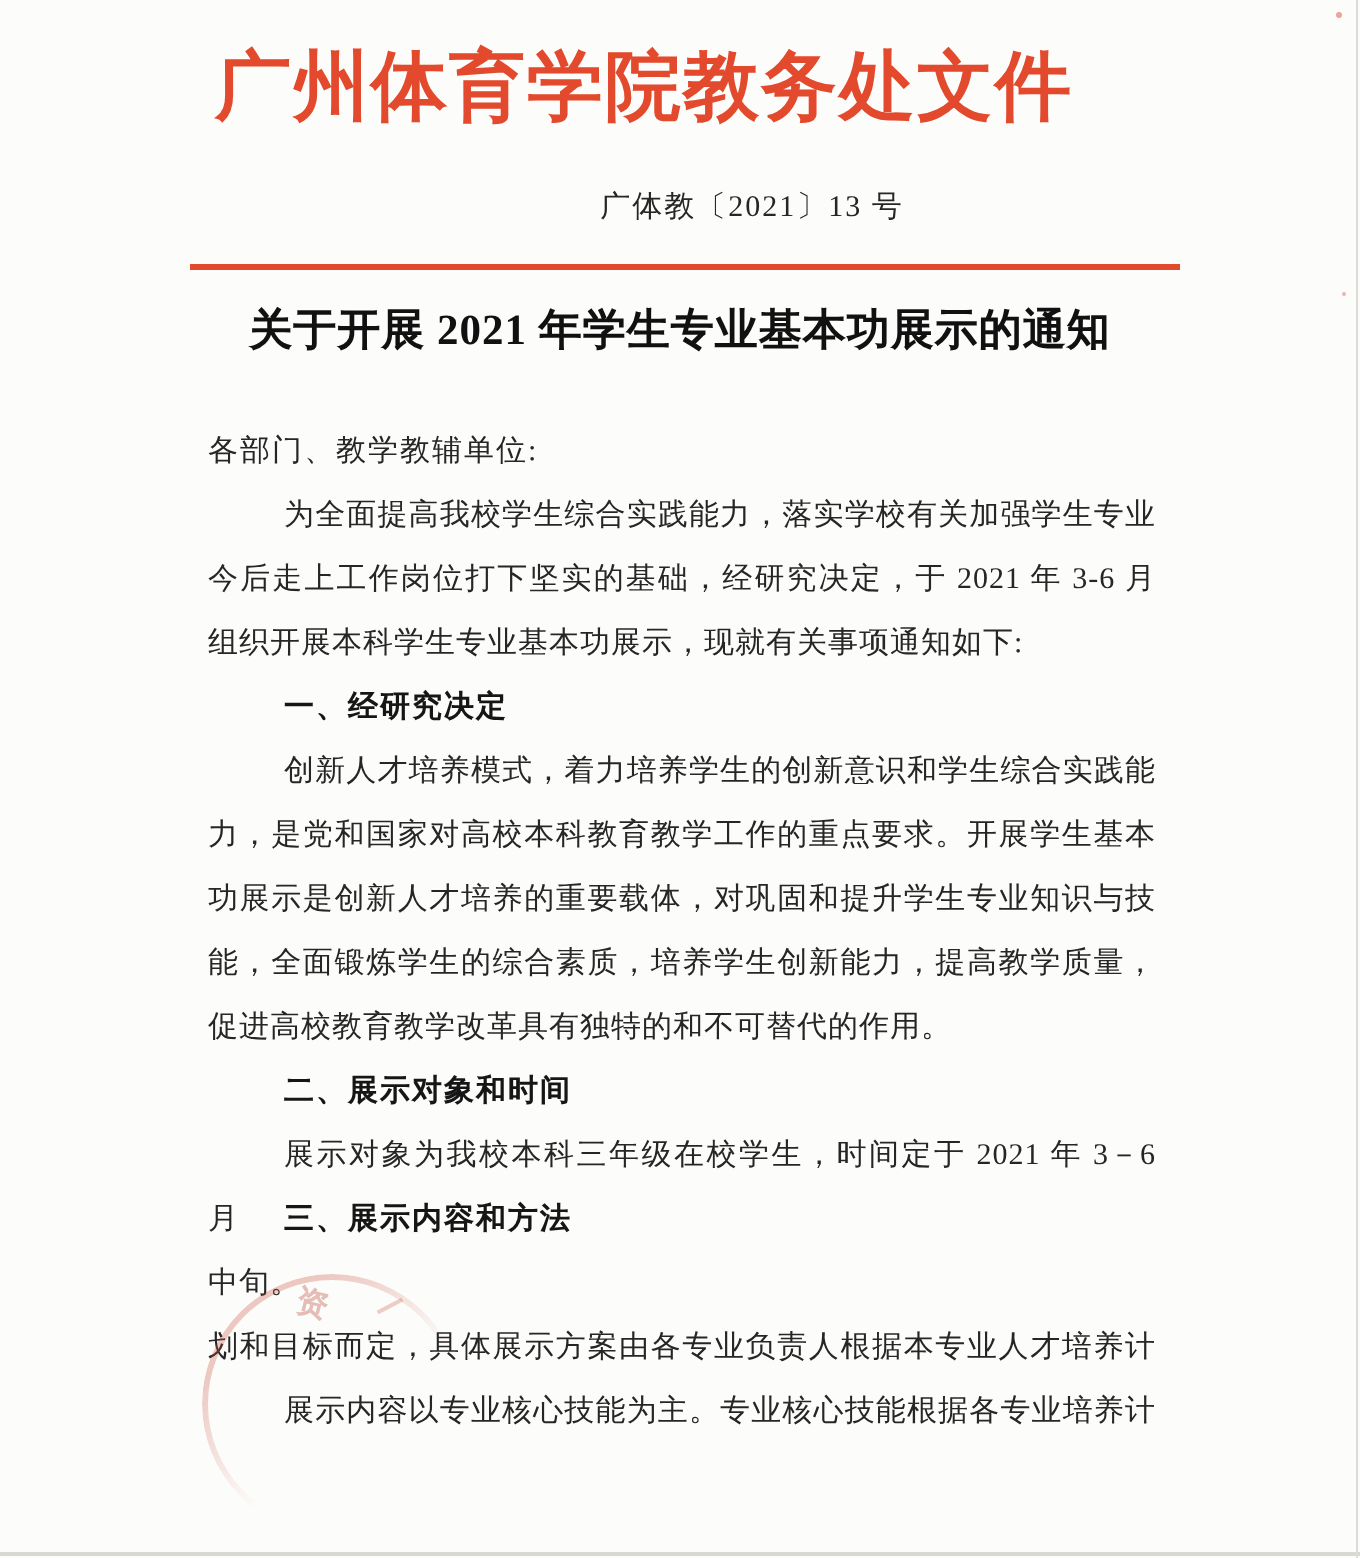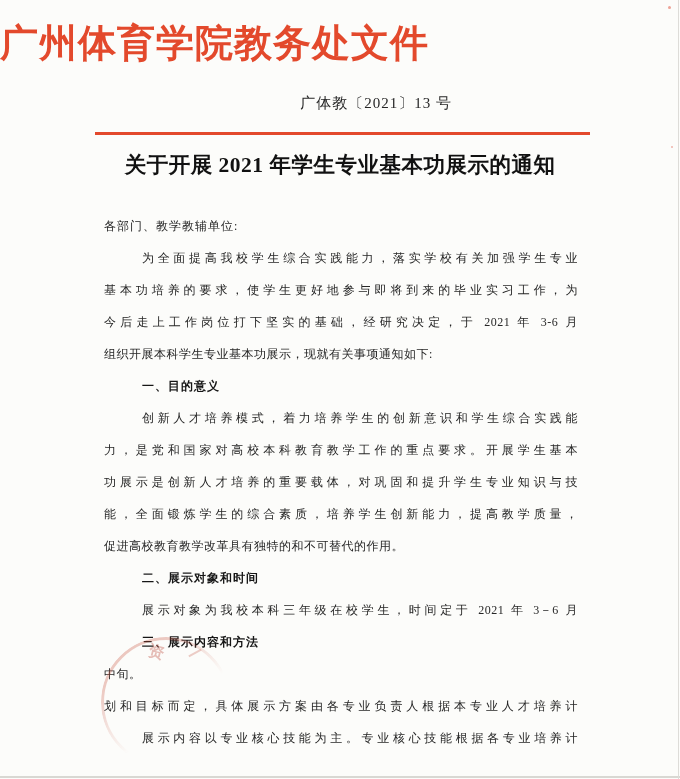--- a/index.html
+++ b/index.html
@@ -14,21 +14,21 @@
     font-family:"Liberation Serif","DejaVu Serif",serif;
     background:#ffffff;
   }
   .page{
     position:relative;width:680px;height:779px;
     background:var(--bg);
     overflow:hidden;
   }
   .header-title{
     position:absolute;top:18px;left:0;width:644px;
-    text-align:left;
+    text-align:center;
     font-size:38px;font-weight:700;letter-spacing:1px;
     color:var(--red);
     white-space:nowrap;
   }
   .doc-number{
     position:absolute;top:94px;left:0;width:680px;
     text-align:center;
     font-size:15px;letter-spacing:1px;
     color:var(--ink);
     padding-left:36px;
@@ -39,21 +39,21 @@
   }
   .doc-title{
     position:absolute;top:150px;left:0;width:680px;
     text-align:center;
     font-size:21.5px;font-weight:700;letter-spacing:0.5px;
     color:#111;
     white-space:nowrap;
   }
   .body{
     position:absolute;top:210px;left:104px;width:474px;
-    font-size:12px;color:var(--ink);letter-spacing:0.5px;
+    font-size:15px;color:var(--ink);letter-spacing:0.5px;
   }
   .line{
     height:32px;line-height:32px;
     white-space:normal;
     text-align:left;
   }
   .line.justify{
     text-align:justify;
     text-align-last:justify;
   }
@@ -106,24 +106,23 @@
   <div class="doc-number">广体教〔2021〕13 号</div>
 
   <div class="red-rule"></div>
 
   <div class="doc-title">关于开展 2021 年学生专业基本功展示的通知</div>
 
   <div class="body">
     <div class="line salutation">各部门、教学教辅单位:</div>
     <div id="blocks">
         <div class="line indent justify">为全面提高我校学生综合实践能力，落实学校有关加强学生专业</div>
-        <div class="line justify">基本功培养的要求，使学生更好地参与即将到来的毕业实习工作，为</div>
         <div class="line justify">今后走上工作岗位打下坚实的基础，经研究决定，于 2021 年 3-6 月</div>
         <div class="line">组织开展本科学生专业基本功展示，现就有关事项通知如下:</div>
-        <div class="line heading">一、目的意义</div>
+        <div class="line heading">一、经研究决定</div>
         <div class="line indent justify">创新人才培养模式，着力培养学生的创新意识和学生综合实践能</div>
         <div class="line justify">力，是党和国家对高校本科教育教学工作的重点要求。开展学生基本</div>
         <div class="line justify">功展示是创新人才培养的重要载体，对巩固和提升学生专业知识与技</div>
         <div class="line justify">能，全面锻炼学生的综合素质，培养学生创新能力，提高教学质量，</div>
         <div class="line">促进高校教育教学改革具有独特的和不可替代的作用。</div>
         <div class="line heading">二、展示对象和时间</div>
         <div class="line indent justify">展示对象为我校本科三年级在校学生，时间定于 2021 年 3－6 月</div>
         <div class="line heading">三、展示内容和方法</div>
         <div class="line">中旬。</div>
         <div class="line justify">划和目标而定，具体展示方案由各专业负责人根据本专业人才培养计</div>

